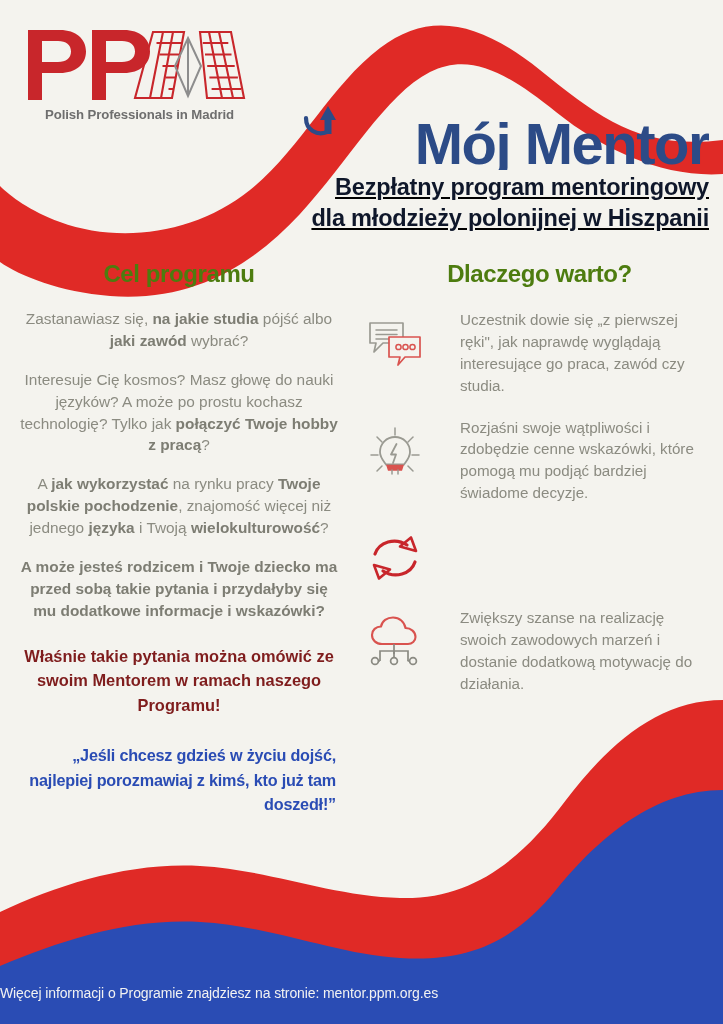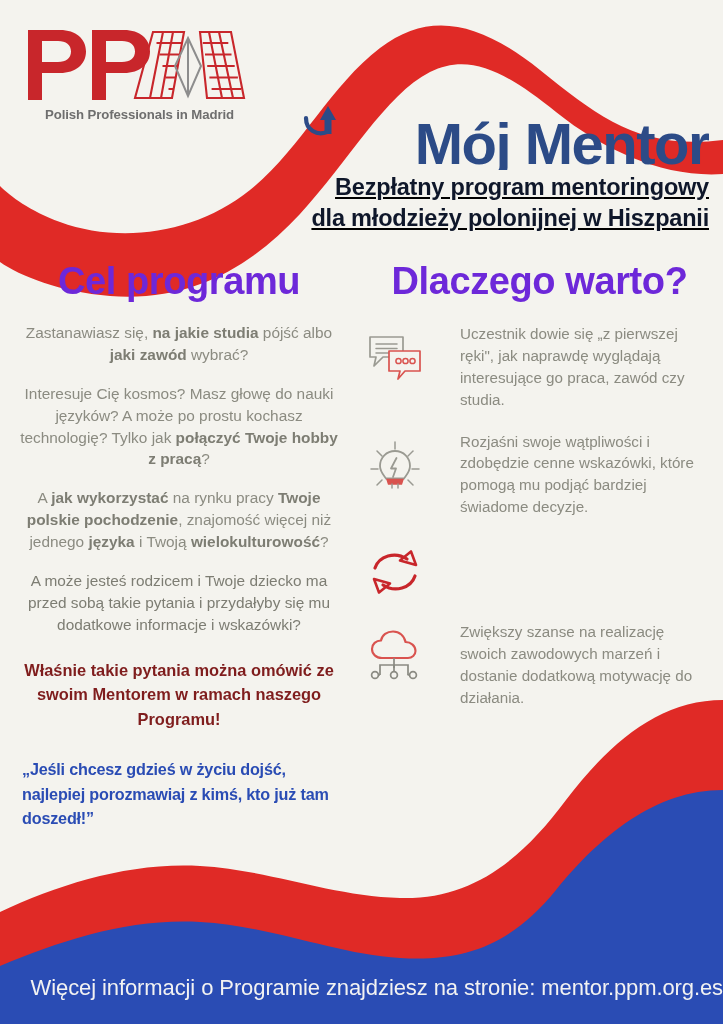--- a/index.html
+++ b/index.html
@@ -79,56 +79,56 @@
     top: 262px;
     width: 723px;
     z-index: 4;
     display: flex;
   }
   .column { box-sizing: border-box; }
   #col-left  { width: 360px; padding: 0 22px 0 20px; }
   #col-right { width: 363px; padding: 0 16px 0 6px; }
 
   .col-heading {
-    font-size: 38px;
-    font-weight: bold;
-    color: #6d28d9;
+    font-size: 24px;
+    font-weight: bold;
+    color: #4d7c0f;
     text-align: center;
     letter-spacing: -0.4px;
     margin: 0 0 22px 0;
     line-height: 1;
   }
   #col-right .col-heading { margin-left: 6px; }
 
   
   .goal-para {
     font-size: 15.4px;
     line-height: 1.42;
     color: #8b8b81;
     text-align: center;
     margin: 0 0 17px 0;
   }
   .goal-para b { color: #7d7d73; font-weight: bold; }
-  .goal-para.all-bold { color: #7d7d73; font-weight: normal; }
+  .goal-para.all-bold { color: #7d7d73; font-weight: bold; }
   .goal-para.closing {
     font-weight: bold;
     font-size: 16.4px;
     color: #7f1d1d;
     margin-top: 22px;
     line-height: 1.5;
   }
 
   #quote {
     margin: 26px 0 0 0;
     padding: 0 2px;
     font-size: 16.2px;
     font-weight: bold;
     color: #2a4cb4;
     line-height: 1.5;
-    text-align: left;
+    text-align: right;
     letter-spacing: -0.2px;
   }
 
   
   .benefit {
     display: flex;
     align-items: flex-start;
     margin-bottom: 19px;
   }
   .benefit-icon {
@@ -148,23 +148,23 @@
     padding-top: 1px;
     margin-left: 36px;
   }
 
   
   #footer-text {
     position: absolute;
     left: 0;
     bottom: 23px;
     width: 723px;
-    text-align: right;
+    text-align: left;
     z-index: 7;
-    font-size: 22px;
+    font-size: 14px;
     color: #f2f2f2;
     letter-spacing: -0.1px;
   }
 </style>
 </head>
 <body>
 
 <div id="poster">
 
   <svg class="wave-layer" viewBox="0 0 723 1024" width="723" height="1024" preserveAspectRatio="none">

